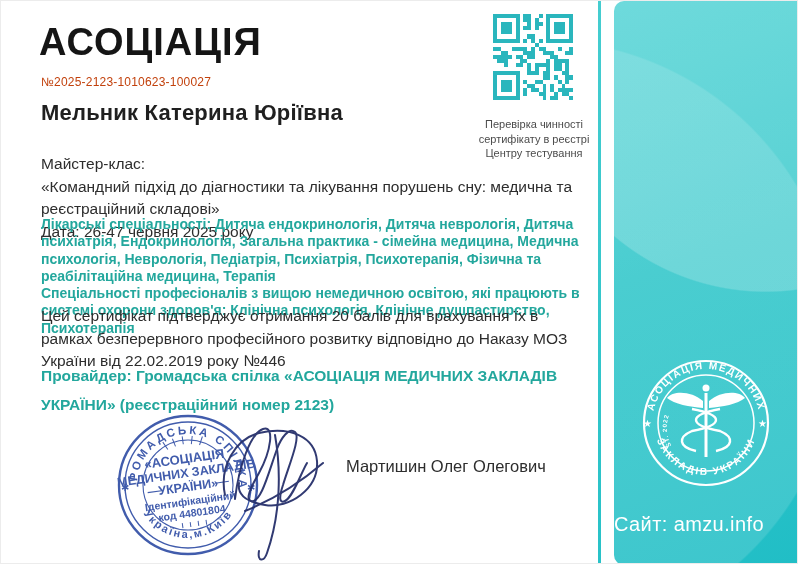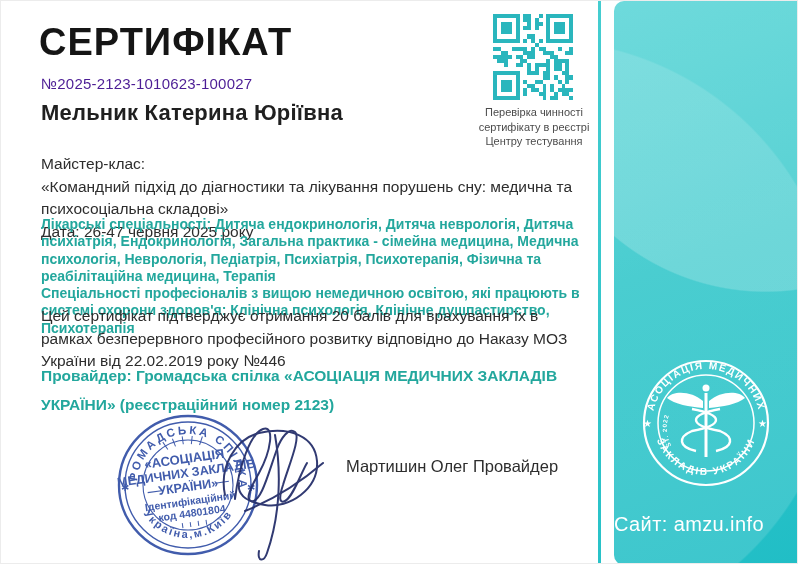--- a/index.html
+++ b/index.html
@@ -3,59 +3,59 @@
 <meta charset="utf-8">
 <style>
   html,body{margin:0;padding:0;background:#fff;}
   .page{
     position:relative;width:798px;height:564px;background:#ffffff;
     font-family:"Liberation Sans",sans-serif;overflow:hidden;
     box-sizing:border-box;border:1px solid #ececec;
   }
   .abs{position:absolute;}
   #title{left:38px;top:20px;font-size:38px;font-weight:700;letter-spacing:1px;color:#151515;}
-  #number{left:40px;top:74px;font-size:15px;color:#4c1d95;letter-spacing:.2px;}
+  #number{left:40px;top:74px;font-size:12px;color:#c2410c;letter-spacing:.2px;}
   #name{left:40px;top:99px;font-size:22px;color:#1f1f1f;letter-spacing:.2px;font-weight:bold;}
   .body-text{font-size:15.5px;line-height:22.5px;color:#2d2d2d;margin-top:18px;}
   #event{left:40px;top:134px;width:552px;}
   #specialties{left:40px;top:215px;width:556px;font-size:14px;line-height:17.3px;font-weight:700;color:var(--accent-green,#23a79d);}
   #points{left:40px;top:286px;width:552px;}
   #provider{left:40px;top:360px;width:532px;font-size:15.5px;line-height:29px;font-weight:700;color:var(--accent-green,#23a79d);}
   #signer{left:345px;top:452px;font-size:16.5px;line-height:26px;color:#2e2e2e;}
   #stamp-wrap{left:80px;top:408px;width:238px;height:156px;opacity:.93;}
   #signature-wrap{left:210px;top:404px;width:130px;height:160px;opacity:.95;}
   #qr-box{left:492px;top:13px;width:80px;height:86px;}
-  #qr-caption{left:447px;top:104px;width:172px;text-align:center;font-size:11px;line-height:14.6px;color:#4b4b4b;}
+  #qr-caption{left:447px;top:116px;width:172px;text-align:center;font-size:11px;line-height:14.6px;color:#4b4b4b;}
   #divider{left:597px;top:0;width:3px;height:564px;background:linear-gradient(180deg,#45cdd0,#28c2c8);}
   #panel{
     left:613px;top:0;width:185px;height:564px;border-radius:10px 0 0 10px;
     background:
       radial-gradient(circle 235px at 82% 10%, rgba(255,255,255,.20) 0 99.4%, rgba(255,255,255,0) 100%),
       radial-gradient(circle 300px at -40% 60%, rgba(255,255,255,.13) 0 99.4%, rgba(255,255,255,0) 100%),
       linear-gradient(160deg,#4ad1d3 0%, var(--panel-teal,#2fc6c9) 45%, #21bec6 100%);
   }
   #logo{position:absolute;left:26px;top:356px;width:132px;height:132px;}
   #site{position:absolute;left:0;right:0;top:512px;text-align:left;color:#fff;font-size:20px;letter-spacing:.4px;}
   .stamp-blue{fill:var(--stamp-blue,#3350a6);}
   .stamp-stroke{stroke:var(--stamp-blue,#3350a6);fill:none;}
   .sig-stroke{stroke:var(--signature-ink,#26306b);fill:none;stroke-linecap:round;}
   text{font-family:"Liberation Sans",sans-serif;}
 </style>
 </head>
 <body>
 
 <div class="page">
 
-  <div class="abs" id="title">СЕРТИФІКАТ</div>
+  <div class="abs" id="title">АСОЦІАЦІЯ</div>
   <div class="abs" id="number">№2025-2123-1010623-100027</div>
   <div class="abs" id="name">Мельник Катерина Юріївна</div>
 
   <div class="abs body-text" id="event">
     <div>Майстер-клас:</div>
-    <div>«Командний підхід до діагностики та лікування порушень сну: медична та психосоціальна складові»</div>
+    <div>«Командний підхід до діагностики та лікування порушень сну: медична та реєстраційний складові»</div>
     <div>Дата: 26-47 червня 2025 року</div>
   </div>
 
   <div class="abs" id="specialties">
     <div>Лікарські спеціальності: Дитяча ендокринологія, Дитяча неврологія, Дитяча психіатрія, Ендокринологія, Загальна практика - сімейна медицина, Медична психологія, Неврологія, Педіатрія, Психіатрія, Психотерапія, Фізична та реабілітаційна медицина, Терапія</div>
     <div>Спеціальності професіоналів з вищою немедичною освітою, які працюють в системі охорони здоров'я: Клінічна психологія, Клінічне душпастирство, Психотерапія</div>
   </div>
 
   <div class="abs body-text" id="points">Цей сертифікат підтверджує отримання 20 балів для врахування їх в рамках безперервного професійного розвитку відповідно до Наказу МОЗ України від 22.02.2019 року №446</div>
 
@@ -110,21 +110,21 @@
       <g class="sig-stroke" stroke-width="2">
         <path d="M14,90 C8,62 24,34 48,28 C80,21 104,32 106,56 C108,84 78,104 54,100 C36,97 26,90 28,78"></path>
         <path d="M24,94 C28,60 40,28 52,24 C64,20 60,46 48,68 C40,82 34,94 40,96 C50,99 58,66 66,44 C70,33 78,22 84,27 C90,32 78,60 72,80 C68,92 68,99 74,96 C82,92 90,68 96,58"></path>
         <path d="M64,30 C70,64 70,108 56,148 C53,157 46,157 48,146"></path>
         <path d="M34,106 C54,98 84,82 112,58"></path>
       </g>
     </svg>
   </div>
 
   <div class="abs" id="signer">
-    <div>Мартишин Олег Провайдер</div>
+    <div>Мартишин Олег Олегович</div>
   </div>
 
   <div class="abs" id="qr-box">
     <svg id="qr-svg" width="80" height="86" viewBox="0 0 21 21" preserveAspectRatio="none" shape-rendering="crispEdges">
         <g fill="#2ab6bd">
           <rect x="0" y="0" width="1" height="1"></rect>
           <rect x="1" y="0" width="1" height="1"></rect>
           <rect x="2" y="0" width="1" height="1"></rect>
           <rect x="3" y="0" width="1" height="1"></rect>
           <rect x="4" y="0" width="1" height="1"></rect>

